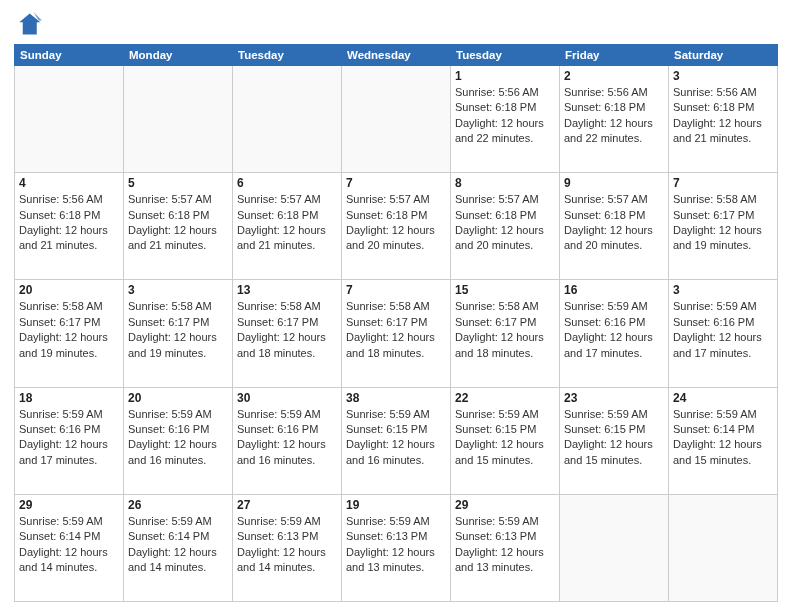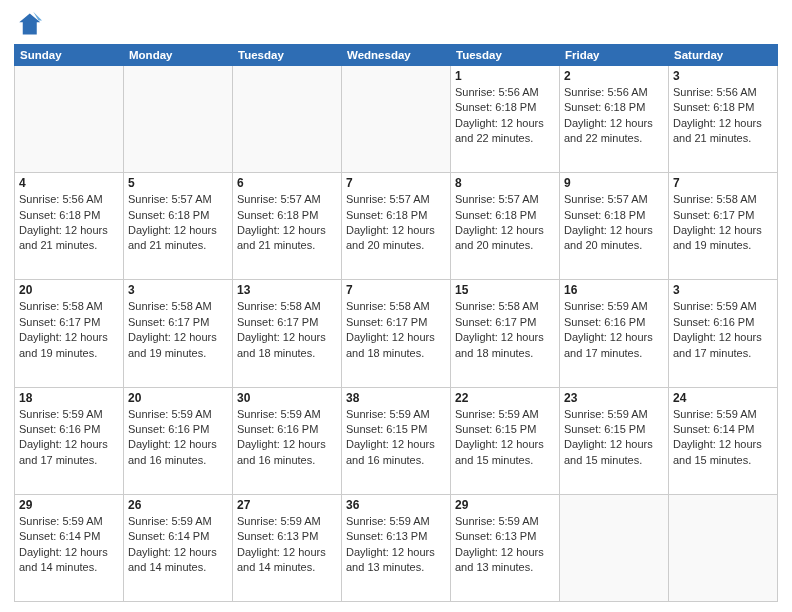--- a/index.html
+++ b/index.html
@@ -324,21 +324,21 @@
 and 14 minutes.</div>
           </td>
           <td>
             <div class="day-num">27</div>
             <div class="day-info">Sunrise: 5:59 AM
 Sunset: 6:13 PM
 Daylight: 12 hours
 and 14 minutes.</div>
           </td>
           <td>
-            <div class="day-num">36</div>
+            <div class="day-num">19</div>
             <div class="day-info">Sunrise: 5:59 AM
 Sunset: 6:13 PM
 Daylight: 12 hours
 and 13 minutes.</div>
           </td>
           <td>
             <div class="day-num">29</div>
             <div class="day-info">Sunrise: 5:59 AM
 Sunset: 6:13 PM
 Daylight: 12 hours

